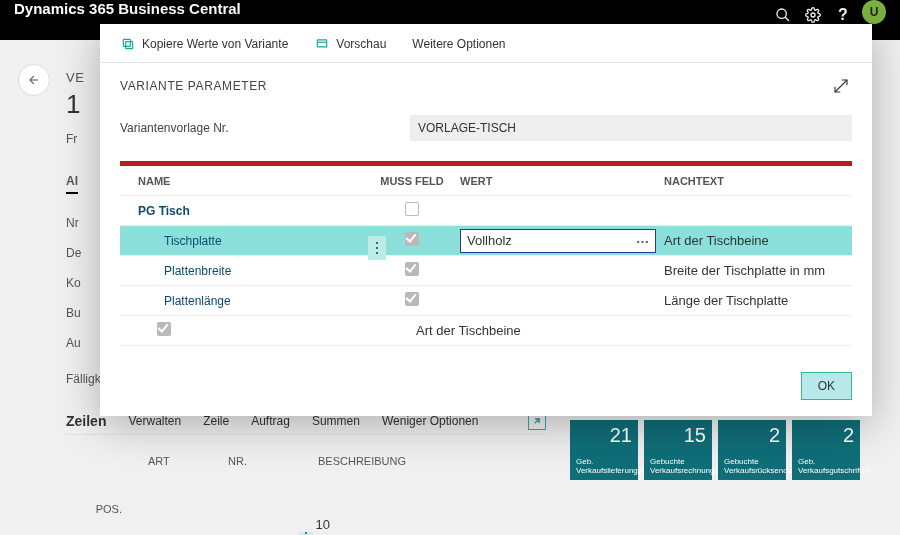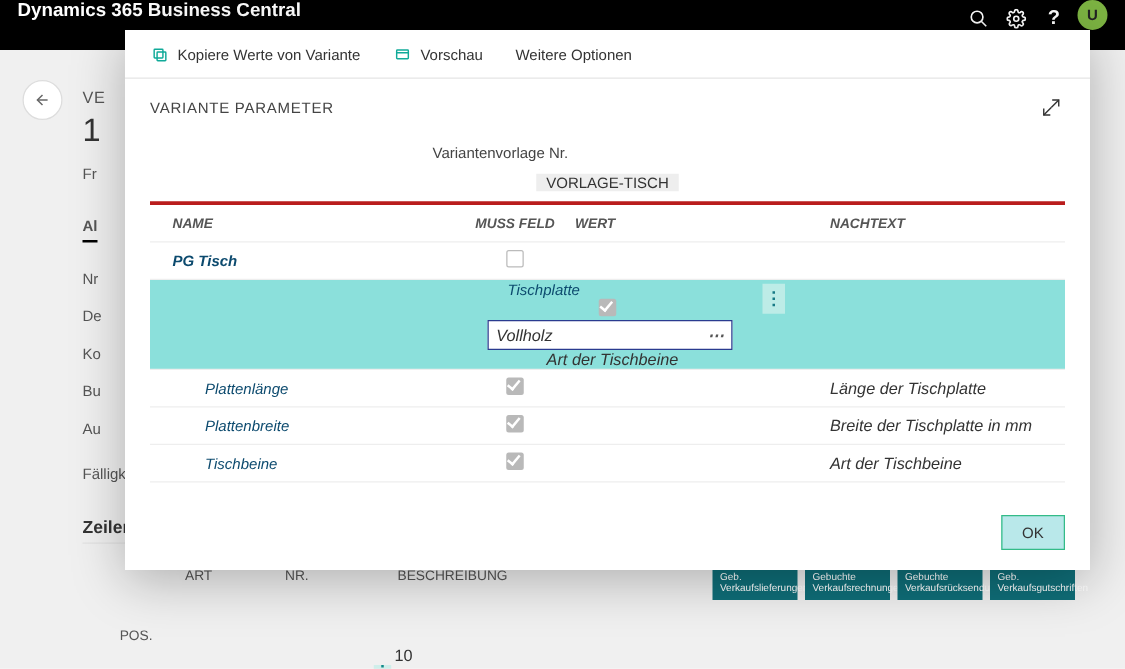--- a/index.html
+++ b/index.html
@@ -62,35 +62,35 @@
   
   .modal { position:absolute; left:100px; top:24px; width:772px; background:#fff; box-shadow:0 8px 40px rgba(0,0,0,.28); padding:8px 20px 16px 20px;}
   .modal-toolbar { display:flex; align-items:center; gap:26px; padding:4px 0 10px 0;}
   .tbtn { display:flex; align-items:center; gap:6px; font-size:12px; color:#333; cursor:pointer;}
   .tbtn .ico{ width:16px;height:16px; display:flex;align-items:center;justify-content:center; color:#1a9; }
   .hr { height:1px; background:#e5e5e5; margin:0 -20px 12px -20px;}
   .modal-header-row{ display:flex; align-items:center; justify-content:space-between;}
   .modal-title { font-size:12px; letter-spacing:.6px; color:#444;}
   .maximize { width:22px;height:22px; display:flex;align-items:center;justify-content:center; cursor:pointer;}
 
-  .field-row { display:flex; align-items:center; gap:10px; margin:18px 0 8px 0;flex-direction:column;}
+  .field-row { display:flex; align-items:center; gap:10px; margin:18px 0 20px 0;}
   .field-row .lbl { width:280px; font-size:12px; color:#444;}
   .field-row .val { flex:1; height:26px; background:#eee; border:none; padding:0 8px; font-size:12px; color:#333; display:flex;align-items:center;}
 
-  .ptable { border-top:3px solid #b91c1c;font-style:italic;}
+  .ptable { border-top:5px solid #b91c1c;}
   .pthead, .ptrow { display:flex; align-items:center; min-height:30px; border-bottom:1px solid #eee;}
   .pthead { font-size:11px; color:#555; font-weight:600;}
   .pc-name{ width:248px; padding-left:18px;}
   .pc-must{ width:88px; text-align:center;}
   .pc-wert{ width:200px; padding-left:4px;}
   .pc-nach{ flex:1; padding-left:8px;}
   .ptrow .link { color:#0c4a6e; cursor:pointer; font-size:12px;}
   .ptrow.group .link{ font-weight:600;}
   .ptrow.child .pc-name{ padding-left:44px;}
-  .ptrow.selected { background:#8BE0DB;flex-direction:column;}
+  .ptrow.selected { background:#8BE0DB;}
   .ptrow.selected .pc-wert-inner { background:#fff; border:1px solid #2a3b8f; height:24px; display:flex;align-items:center; padding:0 24px 0 6px; position:relative;}
   .ptrow.selected .pc-wert-inner .dots{ position:absolute; right:6px; top:4px; color:#555; cursor:pointer; font-weight:bold;}
   .rowmenu{ width:18px;height:24px; background:#bdece7; display:flex;flex-direction:column;align-items:center;justify-content:center;gap:3px; cursor:pointer; position:absolute; right:-18px; top:3px;}
   .rowmenu span{width:2px;height:2px;background:#177a86;}
   .pc-name-wrap{position:relative;}
 
   .chk { display:inline-block; width:14px; height:14px; border-radius:2px; background:#b9b9b9; position:relative;}
   .chk.checked::after{ content:""; position:absolute; left:3px; top:0px; width:4px; height:8px; border:solid #fff; border-width:0 2px 2px 0; transform:rotate(40deg);}
   .chk.empty{ background:#fff; border:1px solid #bbb;}
 
@@ -291,35 +291,34 @@
       <div class="pc-wert">
         <div class="pc-wert-inner">
           <span>Vollholz</span>
           <span class="dots">⋯</span>
         </div>
       </div>
       <div class="pc-nach">Art der Tischbeine</div>
     </div>
 
     <div class="ptrow child">
+      <div class="pc-name"><span class="link">Plattenbreite</span></div>
+      <div class="pc-must"><span class="chk checked"></span></div>
+      <div class="pc-wert"></div>
+      <div class="pc-nach">Breite der Tischplatte in mm</div>
+    </div>
+
+    <div class="ptrow child">
       <div class="pc-name"><span class="link">Plattenlänge</span></div>
       <div class="pc-must"><span class="chk checked"></span></div>
       <div class="pc-wert"></div>
       <div class="pc-nach">Länge der Tischplatte</div>
     </div>
 
     <div class="ptrow child">
-      <div class="pc-name"><span class="link">Plattenbreite</span></div>
-      <div class="pc-must"><span class="chk checked"></span></div>
-      <div class="pc-wert"></div>
-      <div class="pc-nach">Breite der Tischplatte in mm</div>
-    </div>
-
-    <div class="ptrow child">
-      <div class="pc-name"><span class="link">Tischbeine</span></div>
       <div class="pc-must"><span class="chk checked"></span></div>
       <div class="pc-wert"></div>
       <div class="pc-nach">Art der Tischbeine</div>
     </div>
 
   </div>
 
   <div class="modal-footer">
     <div class="btn primary">
         <span>OK</span>

